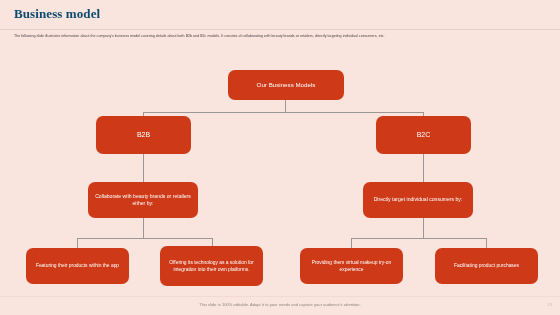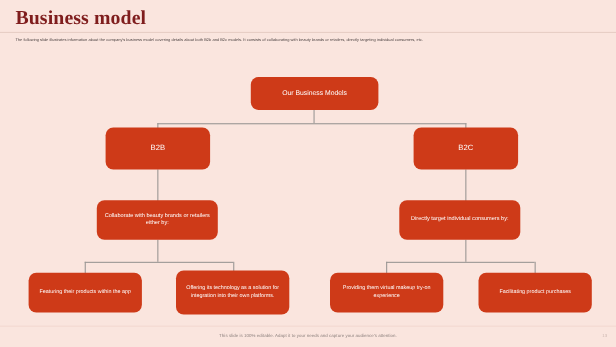--- a/index.html
+++ b/index.html
@@ -20,23 +20,23 @@
     background: #fae5de;
   }
 
   
   .title {
     position: absolute;
     left: 14px;
     top: 7px;
     font-family: "Liberation Serif", serif;
     font-weight: bold;
-    font-size: 18px;
+    font-size: 13px;
     letter-spacing: 0.1px;
-    color: #7f1d1d;
+    color: #0c4a6e;
     line-height: 1.05;
     text-align: right;
   }
   .title-rule {
     position: absolute;
     left: 0px;
     top: 29px;
     width: 560px;
     height: 1px;
     background: #e7cec5;

